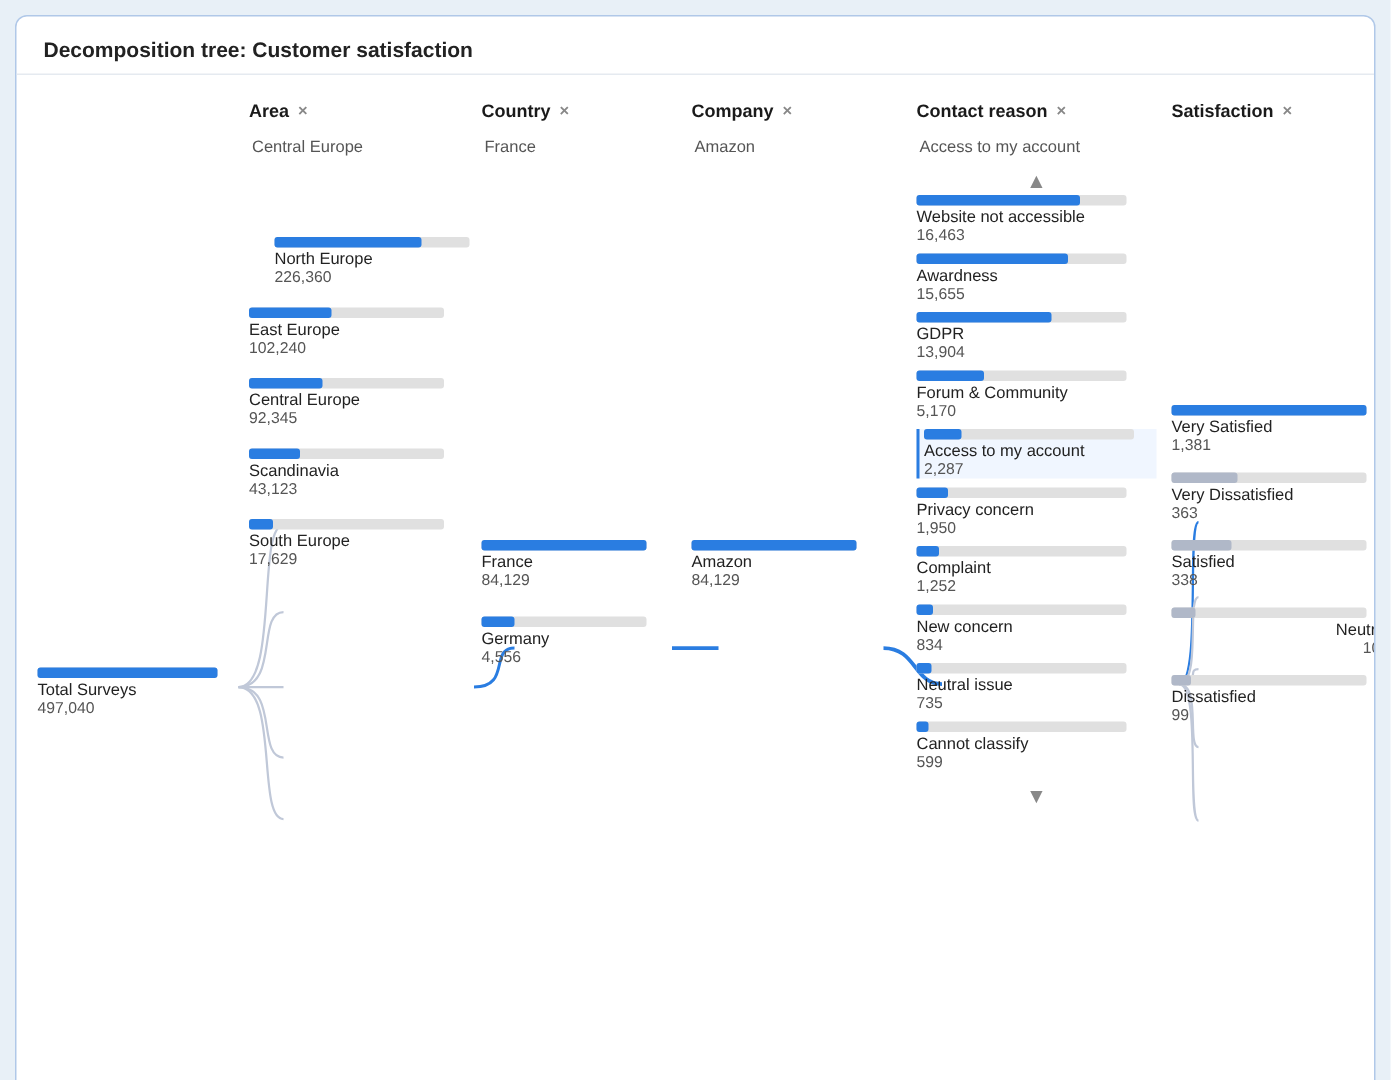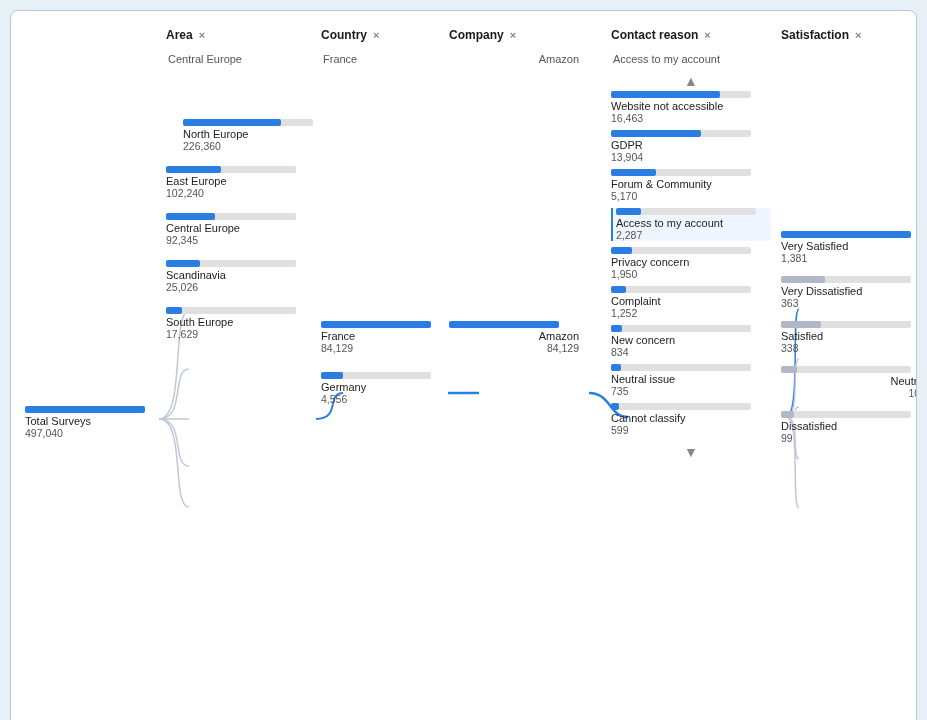--- a/index.html
+++ b/index.html
@@ -106,28 +106,29 @@
       text-align: center;
       color: #888;
       font-size: 14px;
       cursor: pointer;
       padding: 2px 0;
     }
     
     .col-root { left: 14px; top: 0; width: 140px; }
     .col-area { left: 155px; top: 0; width: 150px; }
     .col-country { left: 310px; top: 0; width: 130px; }
-    .col-company { left: 438px; top: 0; width: 130px; text-align: right; }
+    .col-company { left: 450px; top: 0; width: 130px; }
     .col-contact { left: 600px; top: 0; width: 160px; justify-content: flex-end; }
     .col-satisfaction { left: 770px; top: 0; width: 145px; }
   </style>
 </head>
 <body>
 
 <div class="card">
+  <div class="card-title">Decomposition tree: Customer satisfaction</div>
   <div class="tree-area">
     <svg class="connections">
 
       <path d="M 148 408 C 200 408 145 408 178 408" stroke="#c0c8d8" stroke-width="1.5" fill="none"></path>
 
       <path d="M 148 408 C 175 408 160 300 178 300" stroke="#c0c8d8" stroke-width="1.5" fill="none"></path>
       <path d="M 148 408 C 175 408 160 358 178 358" stroke="#c0c8d8" stroke-width="1.5" fill="none"></path>
       <path d="M 148 408 C 175 408 160 455 178 455" stroke="#c0c8d8" stroke-width="1.5" fill="none"></path>
       <path d="M 148 408 C 175 408 160 496 178 496" stroke="#c0c8d8" stroke-width="1.5" fill="none"></path>
 
@@ -185,21 +186,21 @@
         </div>
         <div class="node-label">Central Europe</div>
         <div class="node-value">92,345</div>
       </div>
 
       <div class="node" style="margin-bottom:14px;">
         <div class="bar-container" style="width:130px;">
           <div class="bar-fill" style="width:26%;"></div>
         </div>
         <div class="node-label">Scandinavia</div>
-        <div class="node-value">25,026</div>
+        <div class="node-value">43,123</div>
       </div>
 
       <div class="node">
         <div class="bar-container" style="width:130px;">
           <div class="bar-fill" style="width:12%;"></div>
         </div>
         <div class="node-label">South Europe</div>
         <div class="node-value">17,629</div>
       </div>
     </div>
@@ -255,20 +256,27 @@
       <div class="scroll-arrow">▲</div>
 
       <div class="node" style="margin-bottom:6px;">
         <div class="bar-container" style="width:140px;">
           <div class="bar-fill" style="width:78%;"></div>
         </div>
         <div class="node-label">Website not accessible</div>
         <div class="node-value">16,463</div>
       </div>
 
+      <div class="node" style="margin-bottom:6px;">
+        <div class="bar-container" style="width:140px;">
+          <div class="bar-fill" style="width:72%;"></div>
+        </div>
+        <div class="node-label">Awardness</div>
+        <div class="node-value">15,655</div>
+      </div>
 
       <div class="node" style="margin-bottom:6px;">
         <div class="bar-container" style="width:140px;">
           <div class="bar-fill" style="width:64%;"></div>
         </div>
         <div class="node-label">GDPR</div>
         <div class="node-value">13,904</div>
       </div>
 
       <div class="node" style="margin-bottom:6px;">

